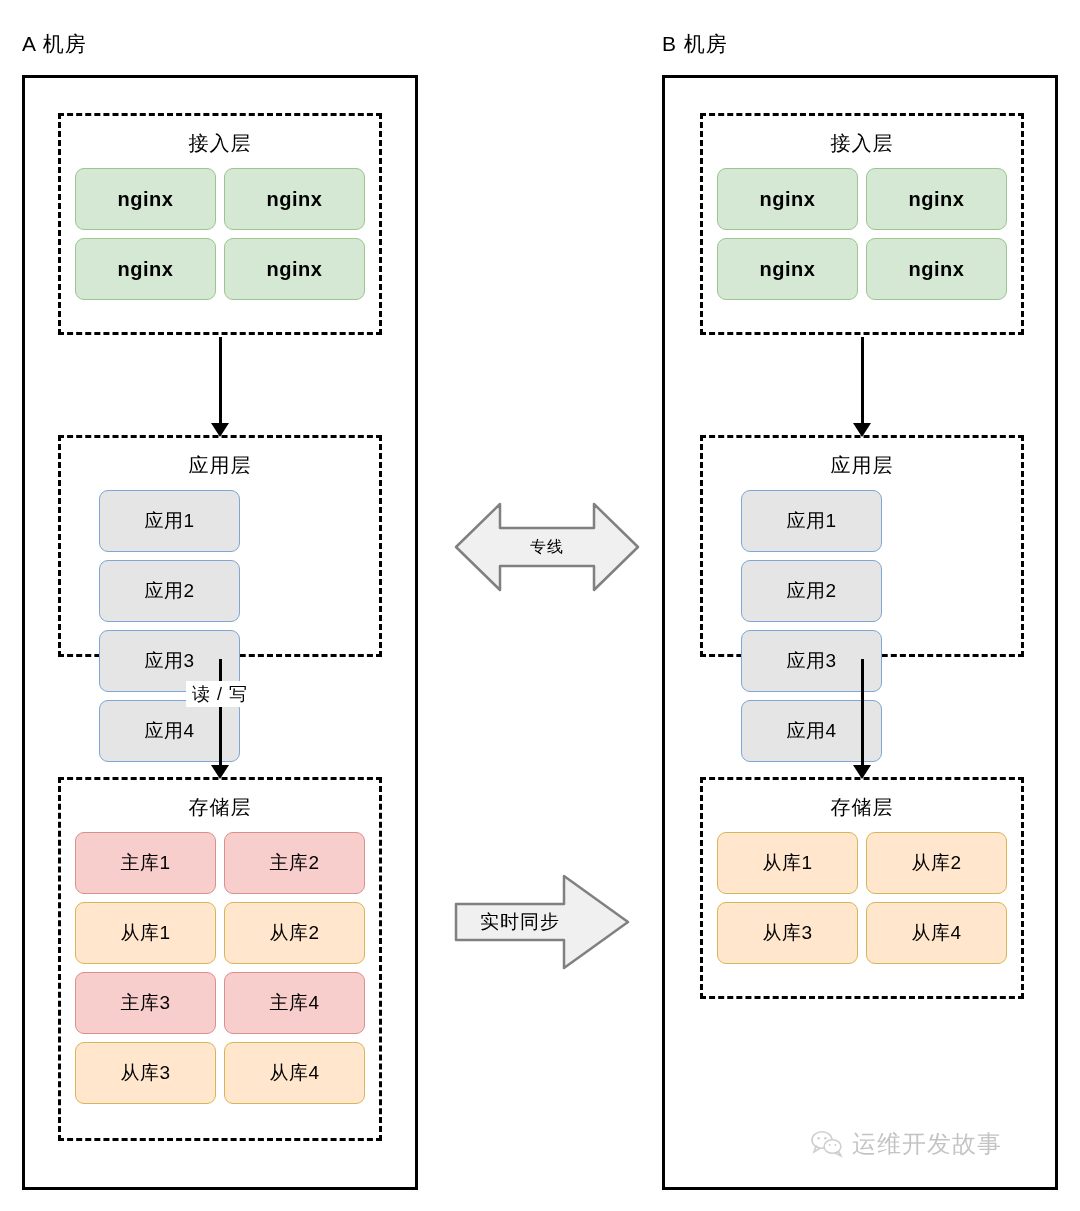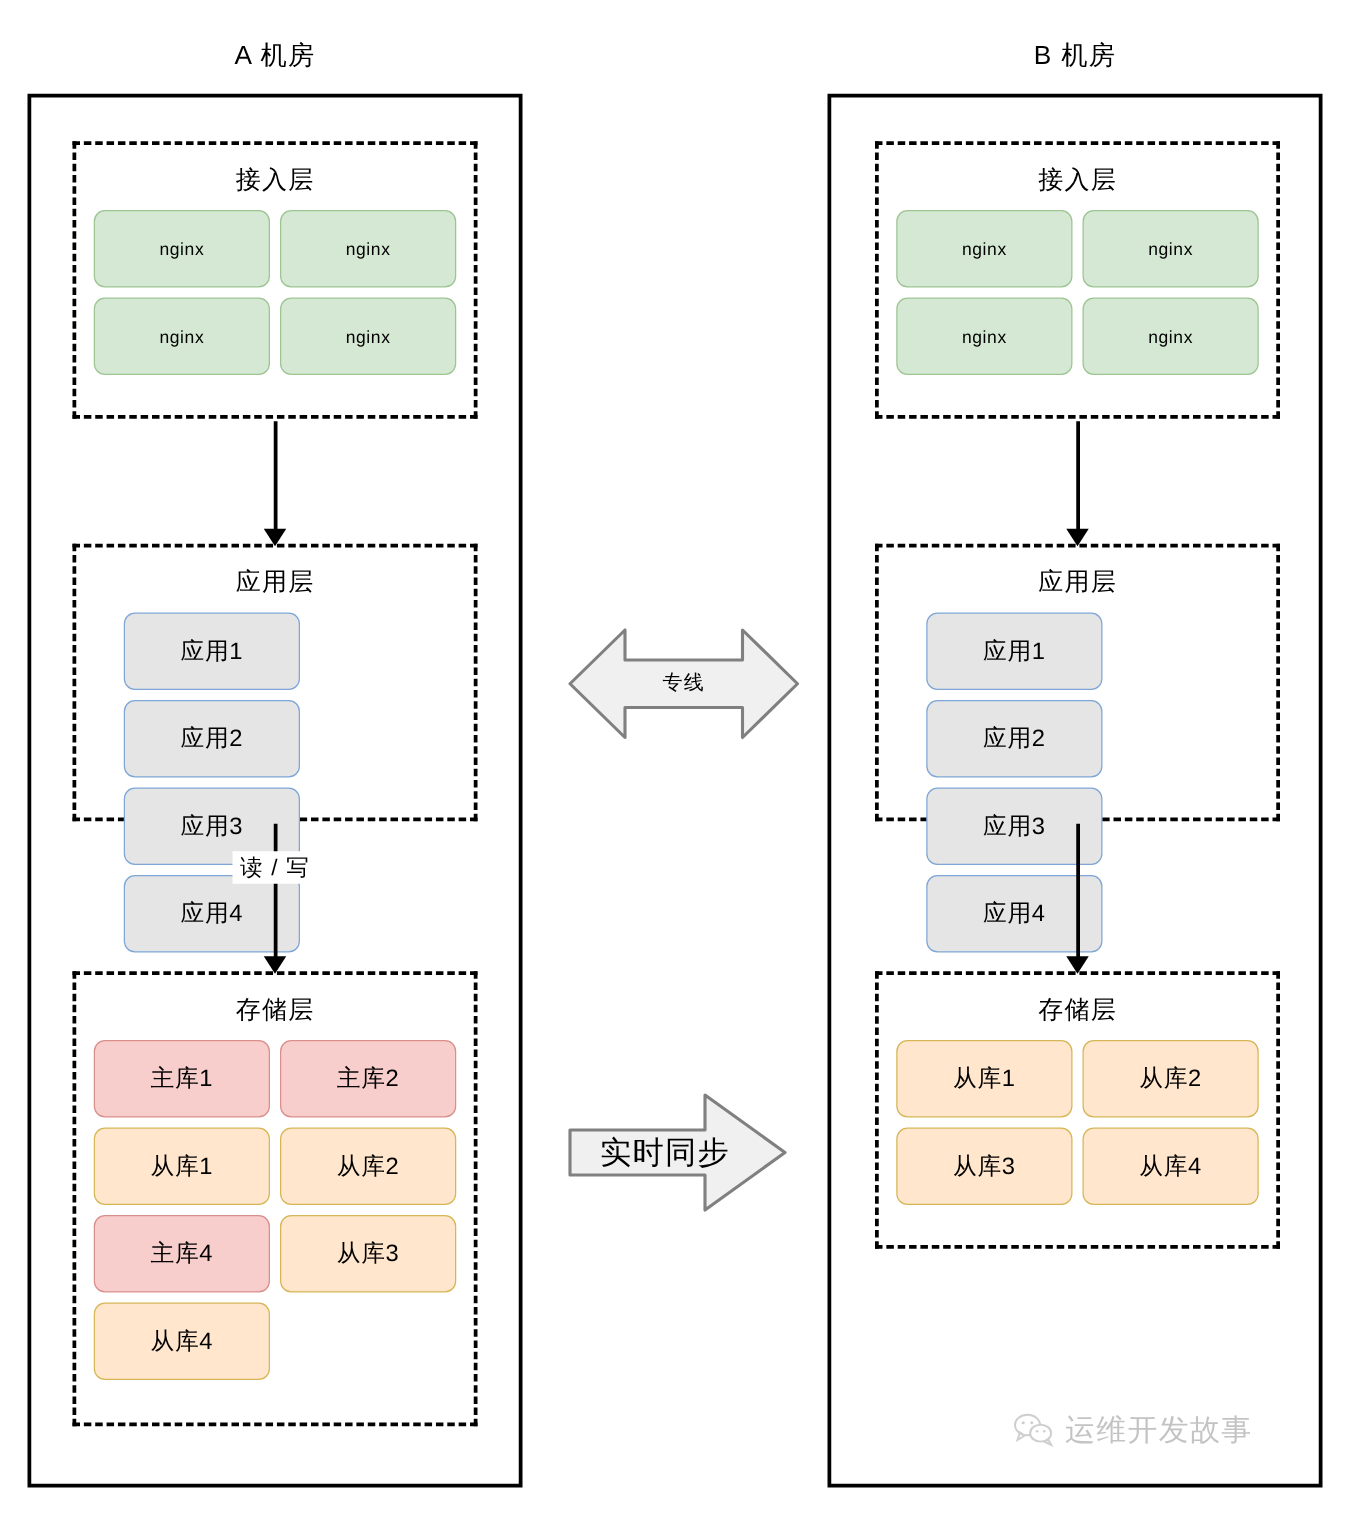--- a/index.html
+++ b/index.html
@@ -12,21 +12,21 @@
     height: 1211px;
     position: relative;
     font-family: "Liberation Sans", "DejaVu Sans", sans-serif;
     color: #000000;
     overflow: hidden;
   }
 
   .dc-title {
     position: absolute;
     font-size: 21px;
-    text-align: center;
+    text-align: left;
     letter-spacing: 1px;
     white-space: nowrap;
   }
   #dc-a-title { left: 22px; top: 30px; width: 396px; }
   #dc-b-title { left: 662px; top: 30px; width: 396px; }
 
   .dc-box {
     position: absolute;
     border: 3px solid #000000;
     background: #ffffff;
@@ -67,21 +67,21 @@
     display: flex;
     align-items: center;
     justify-content: center;
     font-size: 19px;
     letter-spacing: 0.5px;
   }
   .node.green  { background: #d5e8d4; border: 1.5px solid #9cc592; }
   .node.blue   { background: #e5e5e5; border: 1.5px solid #7ea6d6; margin-left: 24px; }
   .node.red    { background: #f8cecc; border: 1.5px solid #d98f8c; }
   .node.yellow { background: #ffe6cc; border: 1.5px solid #d6b656; text-align: center; }
-  .node.nginx  { font-size: 14px; }
+  .node.nginx  { font-size: 20px; font-weight: bold; }
 
   
   #a-access  { left: 58px;  top: 113px; width: 324px; height: 222px; }
   #a-app     { left: 58px;  top: 435px; width: 324px; height: 222px; }
   #a-storage { left: 58px;  top: 777px; width: 324px; height: 364px; }
 
   
   #b-access  { left: 700px; top: 113px; width: 324px; height: 222px; }
   #b-app     { left: 700px; top: 435px; width: 324px; height: 222px; }
   #b-storage { left: 700px; top: 777px; width: 324px; height: 222px; }
@@ -131,21 +131,21 @@
     left: 0; right: 0;
     top: 50%;
     transform: translateY(-50%);
     text-align: center;
     font-size: 16px;
     letter-spacing: 1px;
     pointer-events: none;
   }
   #link-dedicated { left: 452px; top: 492px; width: 190px; height: 110px; }
   #link-sync      { left: 452px; top: 872px; width: 180px; height: 100px; }
-  #link-sync .mlabel { font-size: 25px; text-align: left; padding-left: 28px; }
+  #link-sync .mlabel { font-size: 19px; text-align: left; padding-left: 28px; }
 
   
   #watermark {
     position: absolute;
     left: 810px;
     top: 1128px;
     display: flex;
     align-items: center;
     gap: 8px;
     opacity: 0.35;
@@ -195,20 +195,21 @@
   <div class="head"></div>
 </div>
 
 <div id="a-storage" class="layer">
   <div class="layer-title">存储层</div>
   <div class="node-grid">
     <div class="node red">主库1</div>
     <div class="node red">主库2</div>
     <div class="node yellow">从库1</div>
     <div class="node yellow">从库2</div>
+    <div class="node red">主库3</div>
     <div class="node red">主库4</div>
     <div class="node yellow">从库3</div>
     <div class="node yellow">从库4</div>
   </div>
 </div>
 
 <div id="link-dedicated" class="mid-arrow">
   <svg width="190" height="110" viewBox="0 0 190 110">
     <polygon points="4,55 48,12 48,36 142,36 142,12 186,55 142,98 142,74 48,74 48,98" fill="#f0f0f0" stroke="#808080" stroke-width="2.5" stroke-linejoin="round"></polygon>
   </svg>

